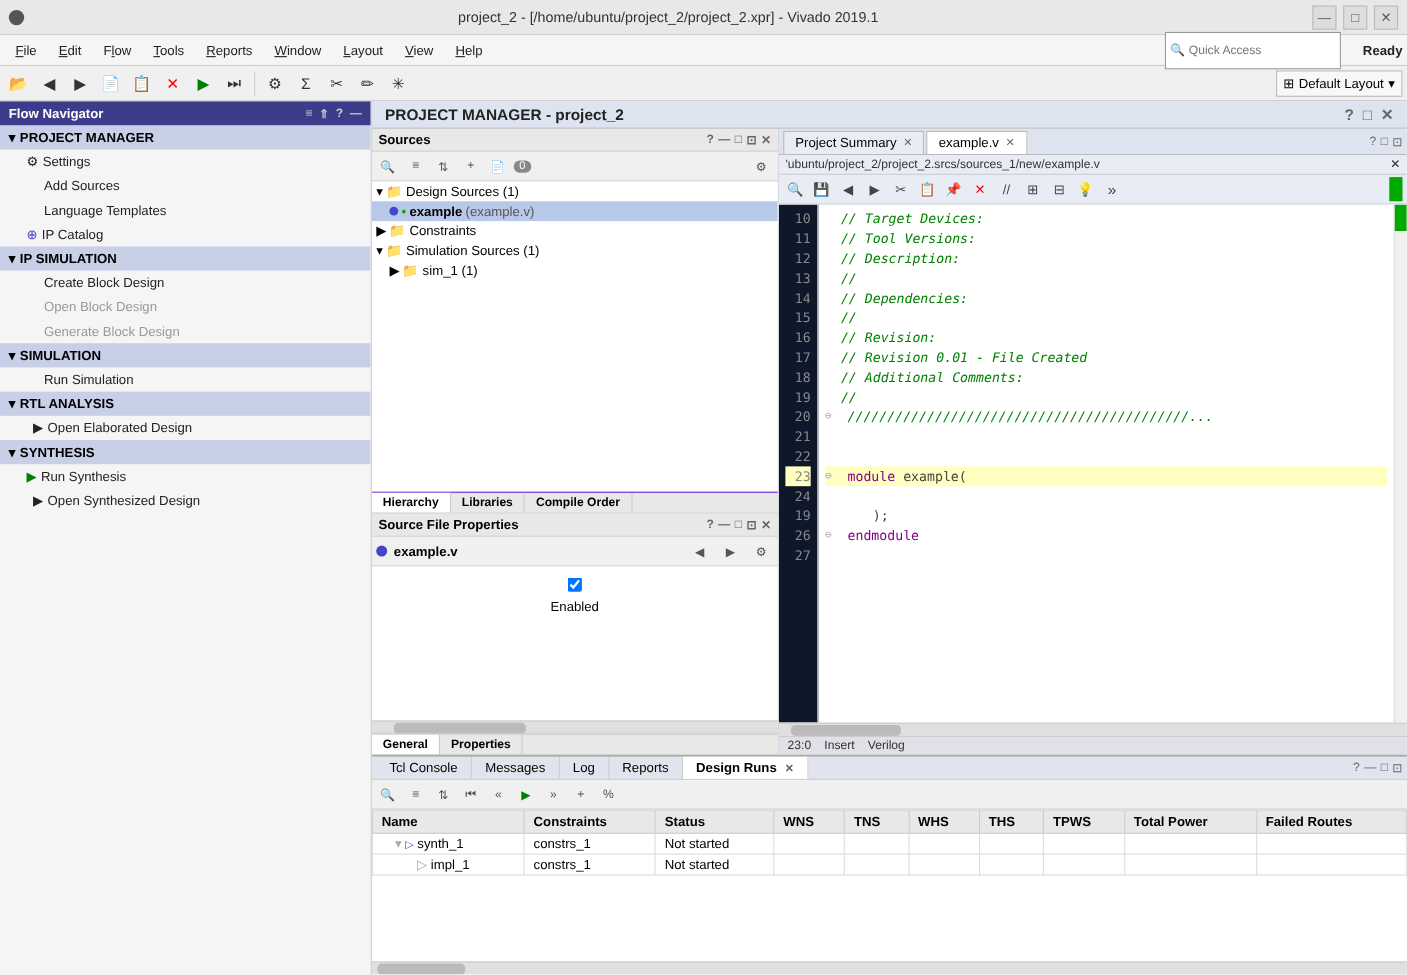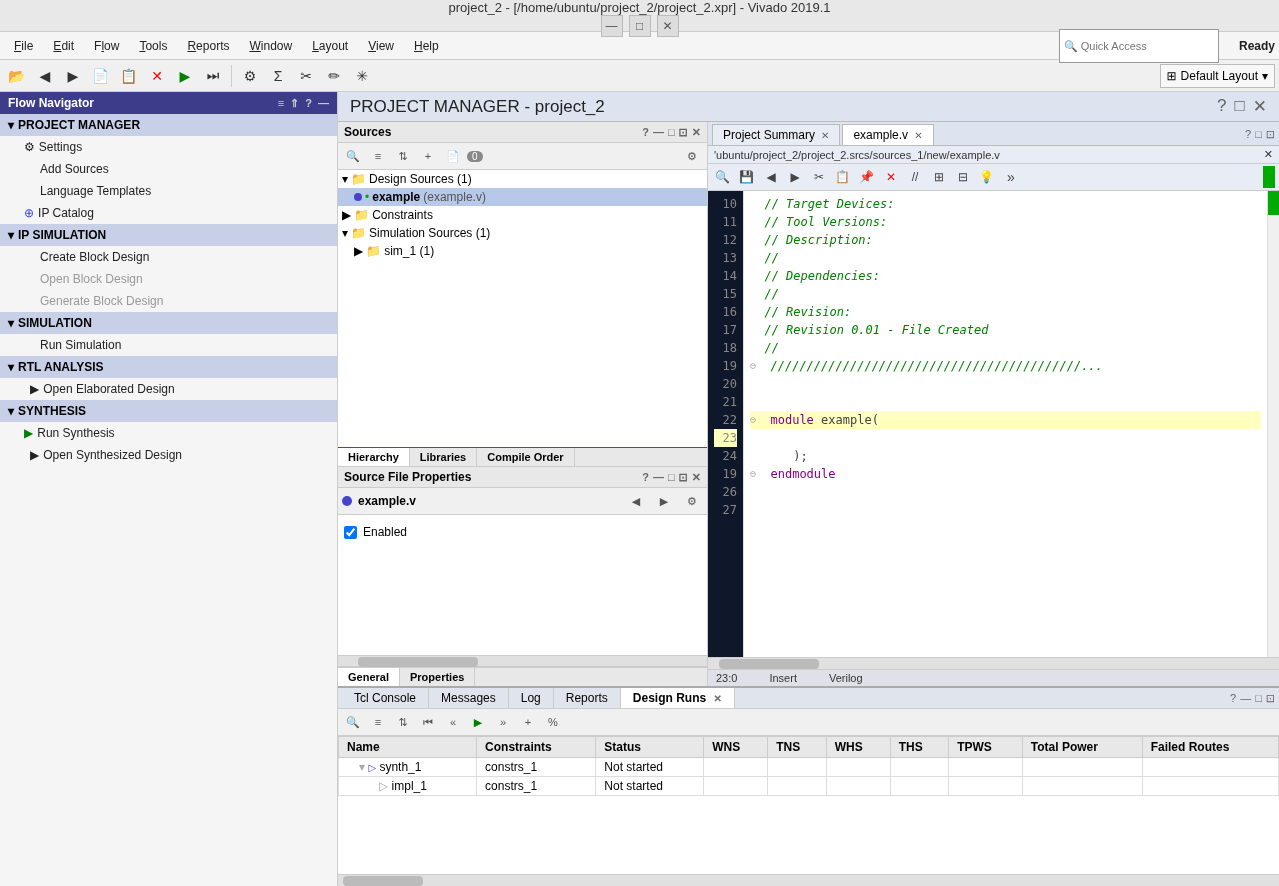--- a/index.html
+++ b/index.html
@@ -1,19 +1,19 @@
 <!DOCTYPE html>
 <html><head>
   <meta charset="utf-8">
   <style>
     * { box-sizing: border-box; margin: 0; padding: 0; }
     body { font-family: 'Segoe UI', Arial, sans-serif; font-size: 12px; background: #f0f0f0; overflow: hidden; width: 1279px; height: 886px; }
 
     
-    .title-bar { background: #e8e8e8; height: 32px; display: flex; align-items: center; justify-content: space-between; padding: 0 8px; border-bottom: 1px solid #ccc; flex-direction: column; }
+    .title-bar { background: #e8e8e8; height: 32px; display: flex; align-items: center; justify-content: space-between; padding: 0 8px; border-bottom: 1px solid #ccc; }
     .title-bar .dot { width: 14px; height: 14px; border-radius: 50%; background: #555; }
     .title-text { font-size: 13px; color: #333; font-weight: normal; }
     .title-controls { display: flex; gap: 6px; }
     .title-btn { width: 22px; height: 22px; display: flex; align-items: center; justify-content: center; font-size: 12px; cursor: pointer; color: #555; border: 1px solid #bbb; background: #ddd; }
 
     
     .menu-bar { background: #f5f5f5; height: 28px; display: flex; align-items: center; border-bottom: 1px solid #ccc; padding: 0 4px; }
     .menu-item { padding: 2px 10px; cursor: pointer; font-size: 12px; color: #222; }
     .quick-access { margin-left: auto; display: flex; align-items: center; }
     .quick-access input { width: 160px; height: 34px; border: 1px solid #999; padding: 0 4px; font-size: 11px; background: white; }
@@ -35,21 +35,21 @@
     .flow-nav-header-controls { display: flex; gap: 6px; color: #ccc; font-size: 11px; cursor: pointer; }
     .flow-nav-body { flex: 1; overflow-y: auto; overflow-x: hidden; }
     .nav-section-header { background: #c8d0e8; font-weight: bold; font-size: 12px; padding: 4px 8px; cursor: pointer; display: flex; align-items: center; gap: 4px; }
     .nav-item { padding: 4px 8px 4px 24px; cursor: pointer; font-size: 12px; color: #222; display: flex; align-items: center; gap: 4px; }
     .nav-item.disabled { color: #999; cursor: default; }
 
     
     .right-area { flex: 1; display: flex; flex-direction: column; overflow: hidden; }
 
     
-    .pm-header { background: #dde4f0; padding: 4px 12px; font-size: 17px; font-weight: normal; color: #222; display: flex; align-items: center; justify-content: space-between; border-bottom: 1px solid #bbb; }
+    .pm-header { background: #dde4f0; padding: 4px 12px; font-size: 14px; font-weight: bold; color: #222; display: flex; align-items: center; justify-content: space-between; border-bottom: 1px solid #bbb; }
     .pm-header-controls { color: #666; display: flex; gap: 8px; cursor: pointer; }
 
     
     .middle-area { flex: 1; display: flex; overflow: hidden; }
 
     
     .sources-area { width: 370px; display: flex; flex-direction: column; border-right: 1px solid #ccc; flex-shrink: 0; }
     .panel-header { background: #e8e8e8; padding: 3px 6px; font-weight: bold; font-size: 12px; display: flex; align-items: center; justify-content: space-between; border-bottom: 1px solid #ccc; }
     .panel-header-controls { display: flex; align-items: center; gap: 4px; color: #666; cursor: pointer; font-size: 11px; }
     .panel-toolbar { background: #f0f0f0; padding: 2px 4px; display: flex; align-items: center; gap: 3px; border-bottom: 1px solid #ccc; }
@@ -62,21 +62,21 @@
     .folder-icon { color: #e8a000; }
     .blue-dot { width: 8px; height: 8px; border-radius: 50%; background: #4444cc; display: inline-block; }
     .tree-tabs { display: flex; border-top: 1px solid #6d28d9; background: #e8e8e8; }
     .tree-tab { padding: 3px 10px; cursor: pointer; font-size: 11px; font-weight: bold; border-right: 1px solid #ccc; }
     .tree-tab.active { background: white; font-weight: bold; }
 
     
     .src-props { height: 220px; border-top: 1px solid #ccc; display: flex; flex-direction: column; }
     .src-props-toolbar { background: #f0f0f0; padding: 2px 4px; display: flex; align-items: center; gap: 6px; border-bottom: 1px solid #ccc; }
     .src-props-body { flex: 1; overflow: auto; background: white; padding: 6px; }
-    .checkbox-row { display: flex; align-items: center; gap: 6px; padding: 4px 0; font-size: 12px; }
+    .checkbox-row { display: flex; align-items: center; gap: 6px; padding: 4px 0; font-size: 12px; flex-direction: column; }
     .location-row { display: flex; align-items: center; gap: 6px; padding: 4px 0; font-size: 12px; color: #222; }
     .location-label { color: #555; min-width: 70px; }
     .src-props-tabs { display: flex; background: #e8e8e8; border-top: 1px solid #ccc; }
     .src-props-tab { padding: 3px 10px; cursor: pointer; font-size: 11px; font-weight: bold; border-right: 1px solid #ccc; }
     .src-props-tab.active { background: white; }
 
     
     .editor-area { flex: 1; display: flex; flex-direction: column; overflow: hidden; background: #f0f0f8; }
     .editor-tabs-bar { background: #dde4f0; display: flex; align-items: center; padding: 2px 4px 0 4px; gap: 2px; border-bottom: 1px solid #bbb; }
     .editor-tab { padding: 3px 10px; cursor: pointer; font-size: 12px; display: flex; align-items: center; gap: 6px; border: 1px solid #bbb; border-bottom: none; background: #e8ecf4; }
@@ -87,21 +87,21 @@
     .editor-toolbar { background: #e8ecf4; padding: 2px 4px; display: flex; align-items: center; gap: 2px; border-bottom: 1px solid #ccc; }
     .ed-tb-btn { width: 22px; height: 22px; display: flex; align-items: center; justify-content: center; cursor: pointer; font-size: 12px; color: #444; border: 1px solid transparent; }
     .editor-content { flex: 1; display: flex; overflow: hidden; background: white; }
     .line-numbers { background: #0f172a; padding: 4px 6px; color: #888; font-family: monospace; font-size: 12px; line-height: 18px; text-align: right; border-right: 1px solid #ddd; min-width: 36px; overflow: hidden; }
     .code-area { flex: 1; overflow: auto; font-family: monospace; font-size: 12px; line-height: 18px; padding: 4px 6px; color: #444; position: relative; }
     .code-line { white-space: pre; }
     .code-comment { color: #008000; font-style: italic; }
     .code-keyword { color: #880088; }
     .code-highlight { background: #ffffc0; display: block; }
     .fold-marker { color: #aaa; font-size: 10px; }
-    .editor-bottom-bar { background: #e0e0e8; padding: 2px 8px; font-size: 11px; color: #333; display: flex; gap: 32px; border-top: 1px solid #ccc; }
+    .editor-bottom-bar { background: #e0e0e8; padding: 2px 8px; font-size: 11px; color: #333; display: flex; gap: 12px; border-top: 1px solid #ccc; }
 
     
     .bottom-area { height: 200px; display: flex; flex-direction: column; border-top: 2px solid #aaa; background: #f5f5f5; }
     .bottom-tabs-bar { display: flex; align-items: center; background: #e0e4ec; border-bottom: 1px solid #ccc; padding: 0 4px; }
     .bottom-tab { padding: 3px 12px; cursor: pointer; font-size: 12px; border-right: 1px solid #ccc; }
     .bottom-tab.active { background: white; font-weight: bold; }
     .bottom-tab-close { color: #666; margin-left: 4px; font-size: 10px; cursor: pointer; }
     .bottom-tab-controls { margin-left: auto; display: flex; gap: 4px; color: #666; cursor: pointer; font-size: 11px; align-items: center; }
     .bottom-toolbar { background: #f0f0f0; padding: 2px 4px; display: flex; align-items: center; gap: 3px; border-bottom: 1px solid #ccc; }
     .design-runs-table { flex: 1; overflow: auto; background: white; }
@@ -424,20 +424,21 @@
           </div>
           <div class="code-area">
             <div class="code-line code-comment">  // Target Devices:</div>
             <div class="code-line code-comment">  // Tool Versions:</div>
             <div class="code-line code-comment">  // Description:</div>
             <div class="code-line code-comment">  //</div>
             <div class="code-line code-comment">  // Dependencies:</div>
             <div class="code-line code-comment">  //</div>
             <div class="code-line code-comment">  // Revision:</div>
             <div class="code-line code-comment">  // Revision 0.01 - File Created</div>
+            <div class="code-line code-comment">  // Additional Comments:</div>
             <div class="code-line code-comment">  //</div>
             <div class="code-line" style="display:flex;align-items:center;">
               <span class="fold-marker">⊖</span>
               <span class="code-comment">  ///////////////////////////////////////////...</span>
             </div>
             <div class="code-line">&nbsp;</div>
             <div class="code-line">&nbsp;</div>
             <div class="code-line code-highlight" style="display:flex;align-items:center;">
               <span class="fold-marker">⊖</span>
               <span class="code-keyword">  module</span>

